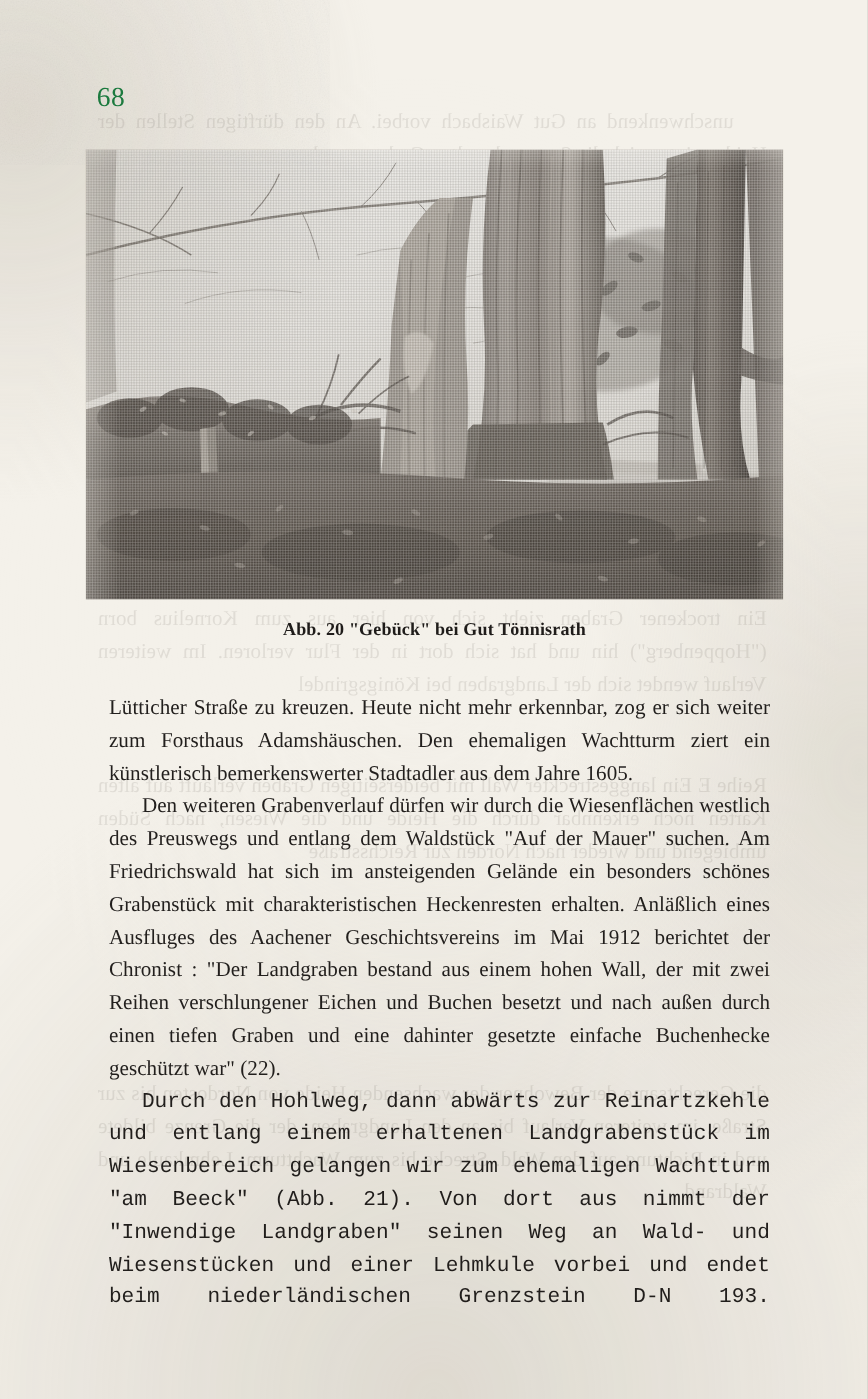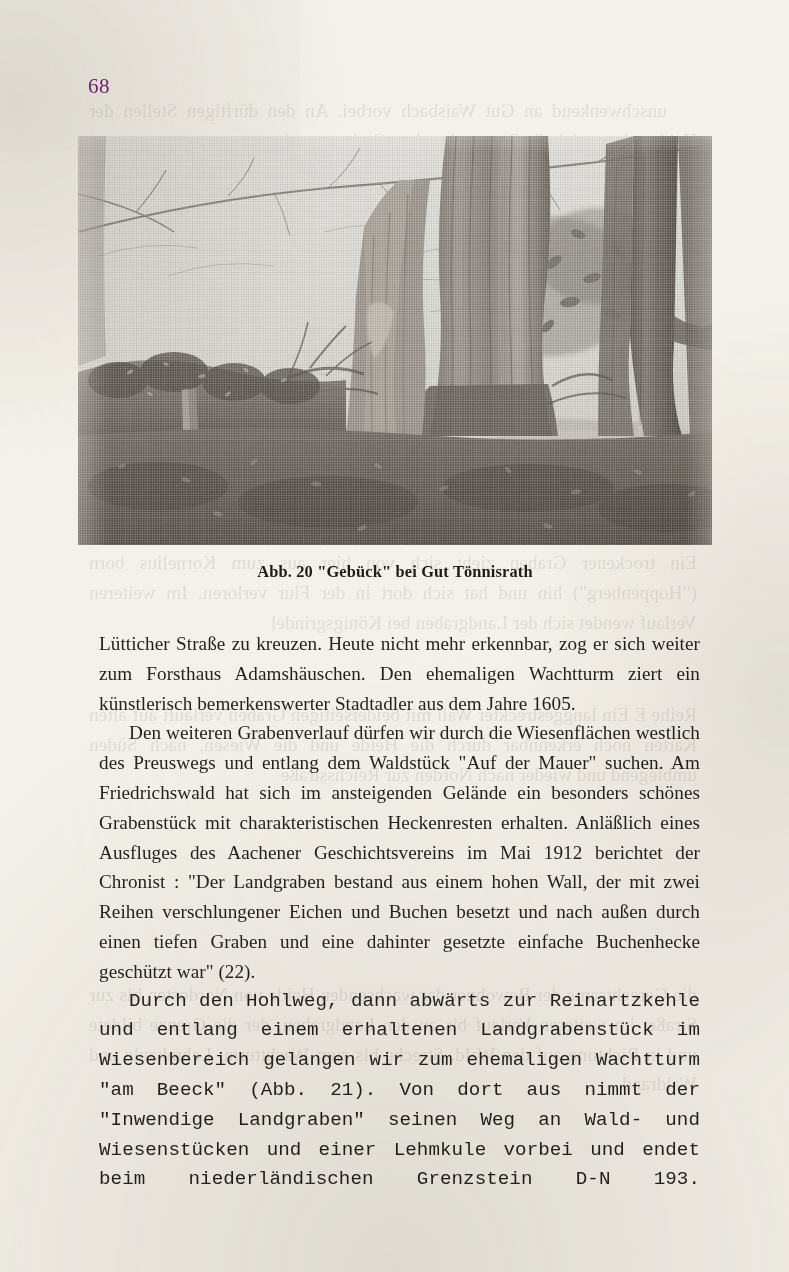--- a/index.html
+++ b/index.html
@@ -60,24 +60,24 @@
     left: 92px;
     width: 608px;
   }
   .ghost-indent { text-indent: 30px; }
 
   
   .folio {
     position: absolute;
     left: 88px;
     top: 76px;
-    font-size: 21px;
+    font-size: 25px;
     line-height: 1;
     letter-spacing: .4px;
-    color: #701a75;
+    color: #15803d;
   }
 
   
   .figure {
     position: absolute;
     left: 78px;
     top: 136px;
     width: 634px;
     height: 409px;
   }

